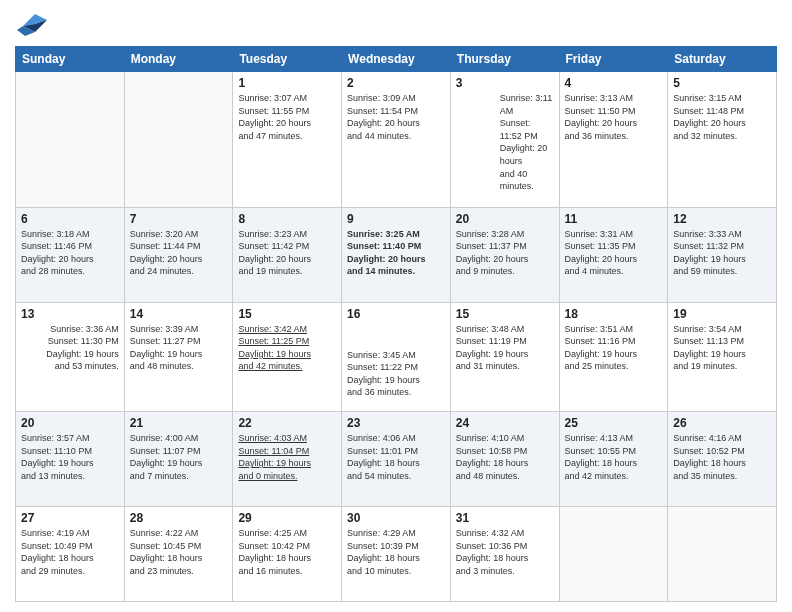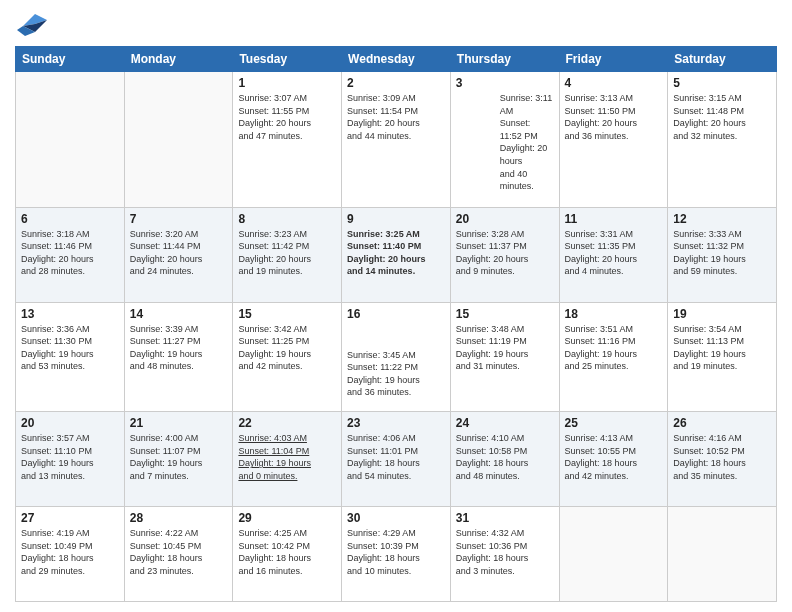--- a/index.html
+++ b/index.html
@@ -221,35 +221,35 @@
             <span class="day-num">12</span>
             <div class="day-info" style="white-space: pre-line;">Sunrise: 3:33 AM
 Sunset: 11:32 PM
 Daylight: 19 hours
 and 59 minutes.</div>
           </td>
         </tr>
         <tr class="row-white">
           <td>
             <span class="day-num">13</span>
-            <div class="day-info" style="white-space: pre-line;">Sunrise: 3:36 AM
+            <div class="day-info" style="white-space: pre-line; text-align: right;">Sunrise: 3:36 AM
 Sunset: 11:30 PM
 Daylight: 19 hours
 and 53 minutes.</div>
           </td>
           <td>
             <span class="day-num">14</span>
             <div class="day-info" style="white-space: pre-line;">Sunrise: 3:39 AM
 Sunset: 11:27 PM
 Daylight: 19 hours
 and 48 minutes.</div>
           </td>
           <td>
             <span class="day-num">15</span>
-            <div class="day-info" style="white-space: pre-line;">Sunrise: 3:42 AM
+            <div class="day-info" style="white-space: pre-line; text-decoration: underline;">Sunrise: 3:42 AM
 Sunset: 11:25 PM
 Daylight: 19 hours
 and 42 minutes.</div>
           </td>
           <td>
             <span class="day-num">16</span>
             <div class="day-info" style="white-space: pre-line; margin-top: 28px;">Sunrise: 3:45 AM
 Sunset: 11:22 PM
 Daylight: 19 hours
 and 36 minutes.</div>

